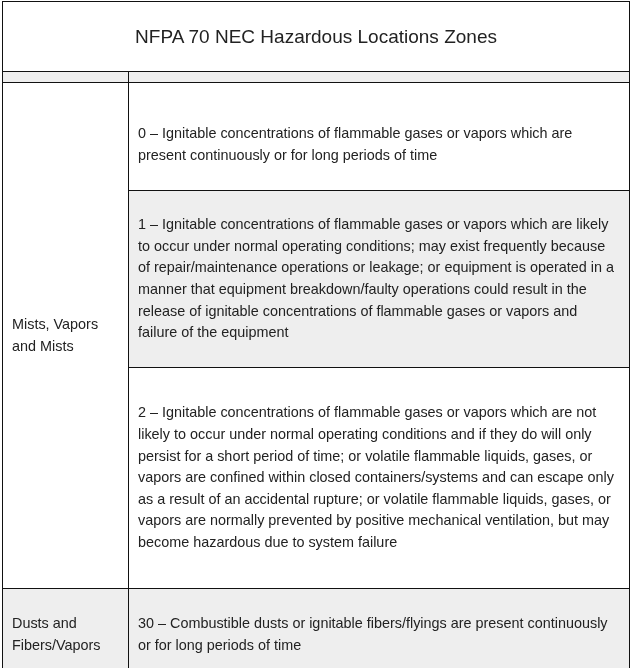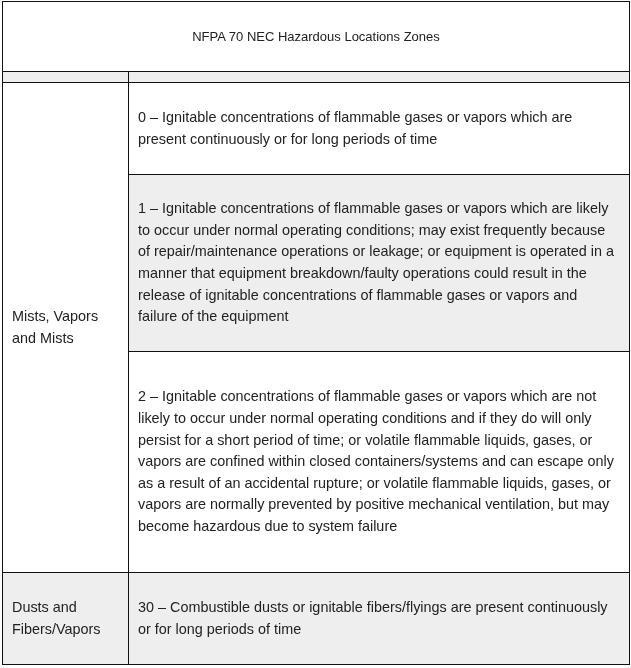--- a/index.html
+++ b/index.html
@@ -29,34 +29,34 @@
       vertical-align: middle;
       padding: 0 9px;
       text-align: left;
       font-weight: normal;
     }
     col.c1 { width: 126px; }
     col.c2 { width: 501px; }
     .title-cell {
       height: 69px;
       text-align: center !important;
-      font-size: 13px;
+      font-size: 19px;
       color: #222;
       background: #ffffff;
     }
     .hdr-row td {
       height: 10px;
       padding: 0;
       background: #eeeeee;
       line-height: 10px;
       font-size: 1px;
     }
     .white { background: #ffffff; }
     .gray { background: #eeeeee; }
-    .r0 td.desc { height: 91px; padding-top: 0; margin-top: 44px; }
+    .r0 td.desc { height: 91px; padding-top: 16px; margin-top: 44px; }
     .r1 td.desc { height: 176px; margin-top: 48px; }
     .r2 td.desc { height: 220px; }
     .r3 td { height: 91px; }
     .desc-text { display: block; }
   </style>
 </head>
 <body>
 
 <table class="zones">
   <colgroup>

